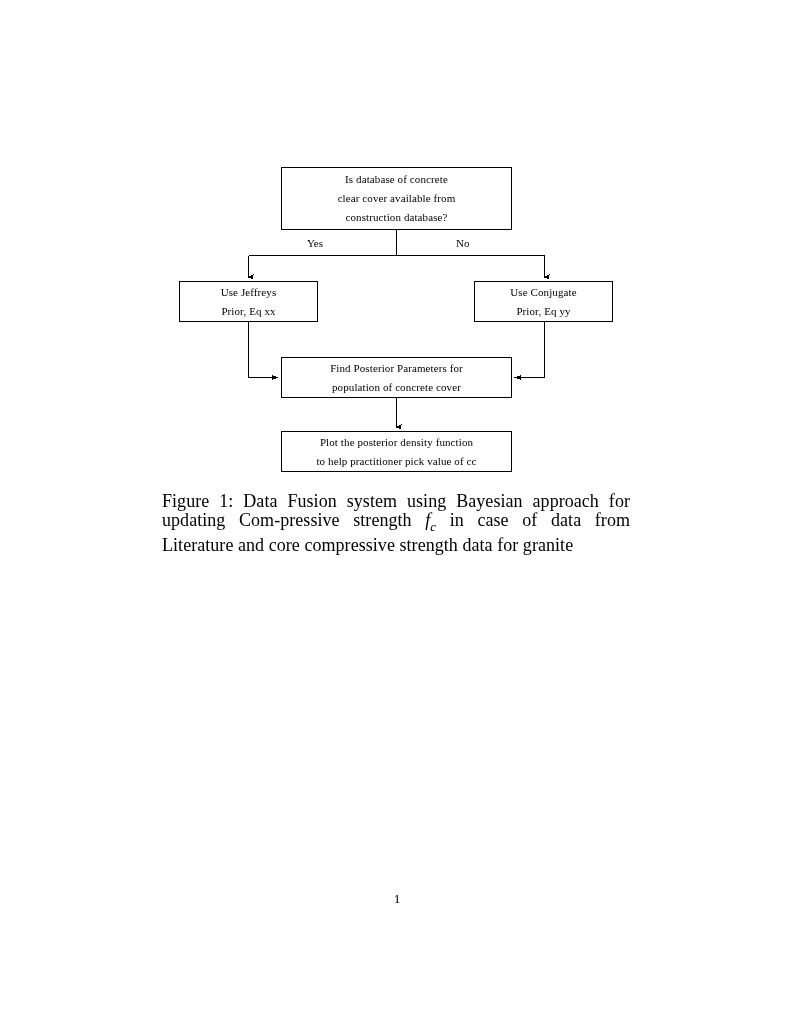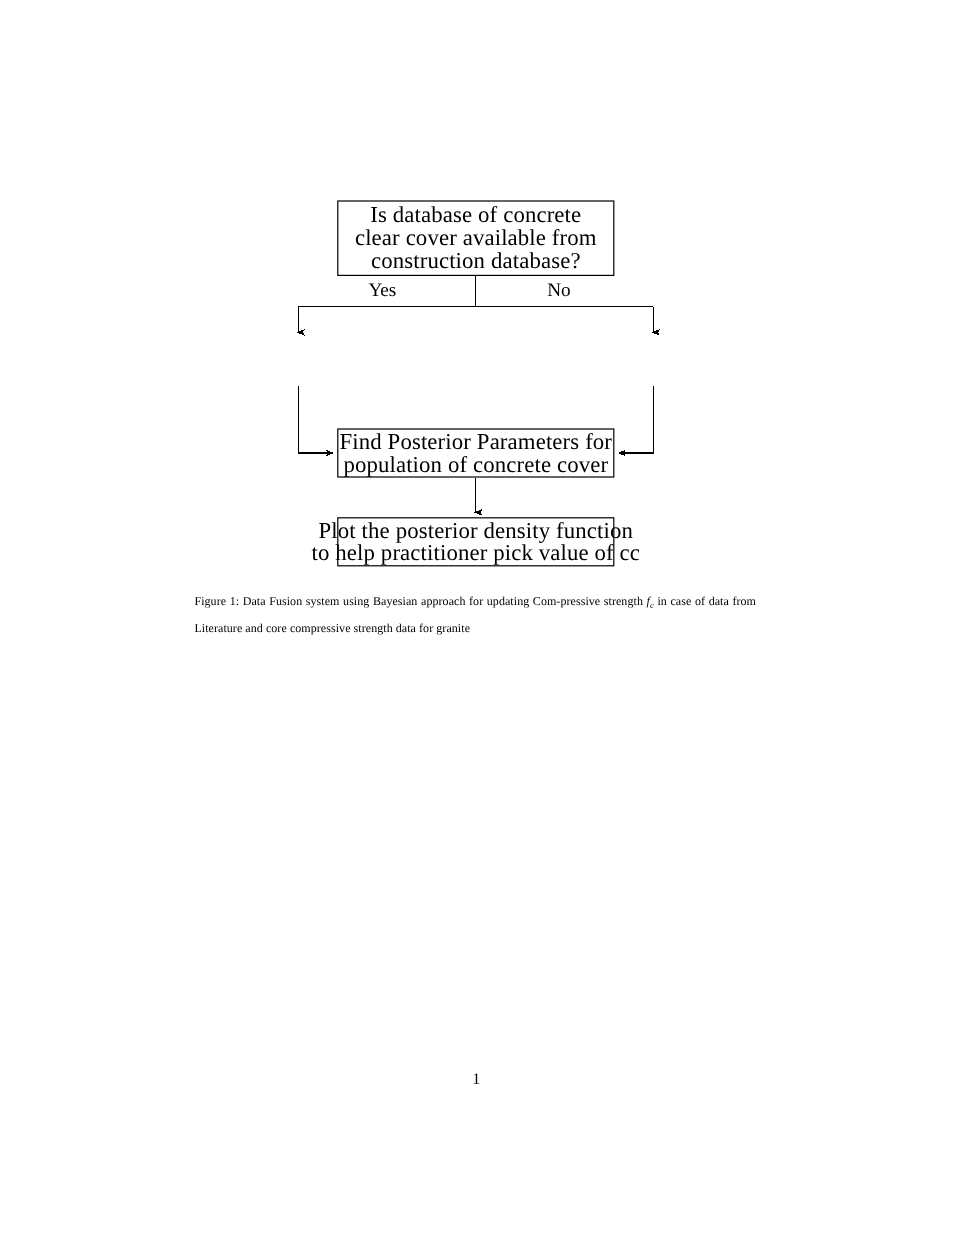--- a/index.html
+++ b/index.html
@@ -35,52 +35,52 @@
   .flow-box {
     position: absolute;
     box-sizing: border-box;
     border: 1px solid #000000;
     background: #ffffff;
     display: flex;
     flex-direction: column;
     align-items: center;
     justify-content: center;
     text-align: center;
-    font-size: 19px;
+    font-size: 11px;
     line-height: 19px;
     letter-spacing: 0.1px;
   }
   .flow-box .line {
     white-space: nowrap;
     display: block;
   }
 
   #box-question   { left: 281px; top: 167px; width: 231px; height: 63px; }
   #box-jeffreys   { left: 179px; top: 281px; width: 139px; height: 41px; }
   #box-conjugate  { left: 474px; top: 281px; width: 139px; height: 41px; }
   #box-posterior  { left: 281px; top: 357px; width: 231px; height: 41px; }
   #box-plot       { left: 281px; top: 431px; width: 231px; height: 41px; }
 
   
   .branch-label {
     position: absolute;
-    font-size: 16px;
+    font-size: 11px;
     line-height: 16px;
     white-space: nowrap;
   }
   #label-yes { left: 307px; top: 235px; }
   #label-no  { left: 456px; top: 235px; }
 
   
   #figure-caption {
     position: absolute;
     left: 162px;
     top: 492px;
     width: 468px;
-    font-size: 10px;
+    font-size: 18px;
     line-height: 19.4px;
     text-align: justify;
     text-justify: inter-word;
     letter-spacing: 0.05px;
   }
   #figure-caption .math-f {
     font-style: italic;
     font-family: "Liberation Serif", "DejaVu Serif", serif;
   }
   #figure-caption .math-f sub {
@@ -136,21 +136,29 @@
 
   <div class="flow-box" id="box-question">
     <span class="line">Is database of concrete</span>
     <span class="line">clear cover available from</span>
     <span class="line">construction database?</span>
   </div>
 
   <span class="branch-label" id="label-yes">Yes</span>
   <span class="branch-label" id="label-no">No</span>
 
+  <div class="flow-box" id="box-jeffreys">
+    <span class="line">Use Jeffreys</span>
+    <span class="line">Prior, Eq xx</span>
+  </div>
 
+  <div class="flow-box" id="box-conjugate">
+    <span class="line">Use Conjugate</span>
+    <span class="line">Prior, Eq yy</span>
+  </div>
 
   <div class="flow-box" id="box-posterior">
     <span class="line">Find Posterior Parameters for</span>
     <span class="line">population of concrete cover</span>
   </div>
 
   <div class="flow-box" id="box-plot">
     <span class="line">Plot the posterior density function</span>
     <span class="line">to help practitioner pick value of cc</span>
   </div>

